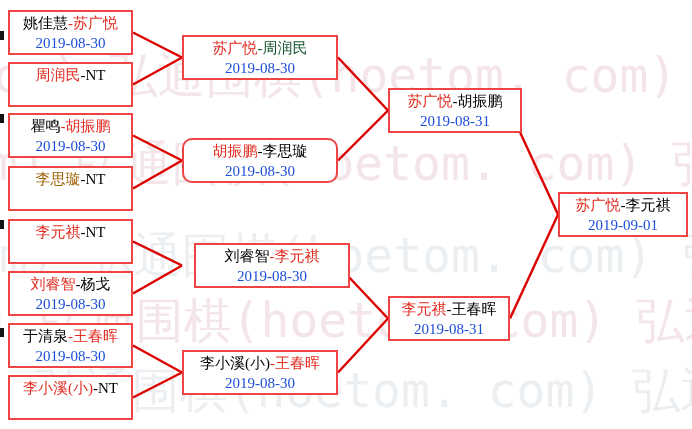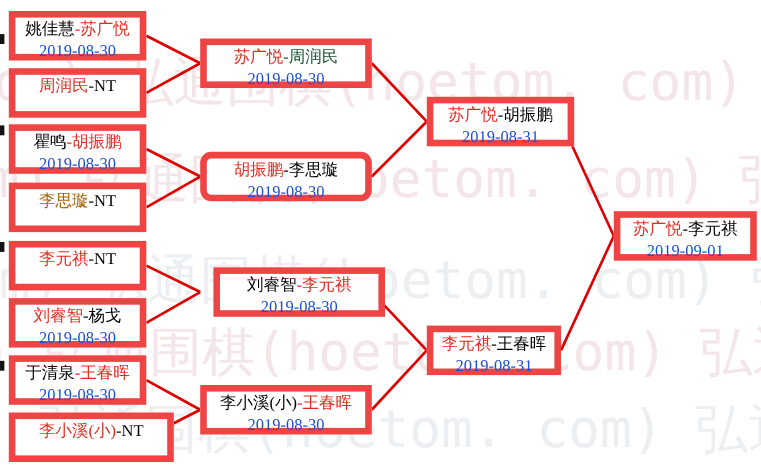--- a/index.html
+++ b/index.html
@@ -8,21 +8,21 @@
     overflow:hidden;font-family:"Liberation Serif","DejaVu Serif",serif;
   }
   .wm{
     position:absolute;white-space:pre;z-index:0;
     font-family:"DejaVu Sans Mono","Liberation Mono",monospace;
     font-size:48px;line-height:50px;user-select:none;pointer-events:none;
   }
   #wires{position:absolute;left:0;top:0;z-index:1;}
   .box{
     position:absolute;z-index:2;box-sizing:border-box;height:45px;
-    background:#ffffff;border:6px solid #ef4444;text-align:center;
+    background:#ffffff;border:2px solid #ef4444;text-align:center;
     font-size:15px;line-height:20px;padding-top:1px;white-space:nowrap;
   }
   .l2{color:#1d4ed8;}
   .frag{position:absolute;z-index:2;background:#141414;width:4px;height:9px;left:0;}
 </style>
 </head>
 <body>
 
 <div id="stage">
   <svg id="wires" width="692" height="429">
@@ -72,21 +72,21 @@
       <div class="l2"></div>
     </div>
     <div class="box" style="left: 8px; top: 271px; width: 125px;">
       <div><span style="color: rgb(226, 43, 32);">刘睿智</span><span style="color: rgb(0, 0, 0);">-杨戈</span></div>
       <div class="l2">2019-08-30</div>
     </div>
     <div class="box" style="left: 8px; top: 323px; width: 125px;">
       <div><span style="color: rgb(0, 0, 0);">于清泉</span><span style="color: rgb(226, 43, 32);">-王春晖</span></div>
       <div class="l2">2019-08-30</div>
     </div>
-    <div class="box" style="left: 8px; top: 375px; width: 150px;">
+    <div class="box" style="left: 8px; top: 375px; width: 125px;">
       <div><span style="color: rgb(226, 43, 32);">李小溪(小)</span><span style="color: rgb(0, 0, 0);">-NT</span></div>
       <div class="l2"></div>
     </div>
     <div class="box" style="left: 182px; top: 35px; width: 156px;">
       <div><span style="color: rgb(226, 43, 32);">苏广悦</span><span style="color: #14532d;">-周润民</span></div>
       <div class="l2">2019-08-30</div>
     </div>
     <div class="box" style="left: 182px; top: 138px; width: 156px; border-radius: 10px;">
       <div><span style="color: rgb(226, 43, 32);">胡振鹏</span><span style="color: rgb(0, 0, 0);">-李思璇</span></div>
       <div class="l2">2019-08-30</div>

